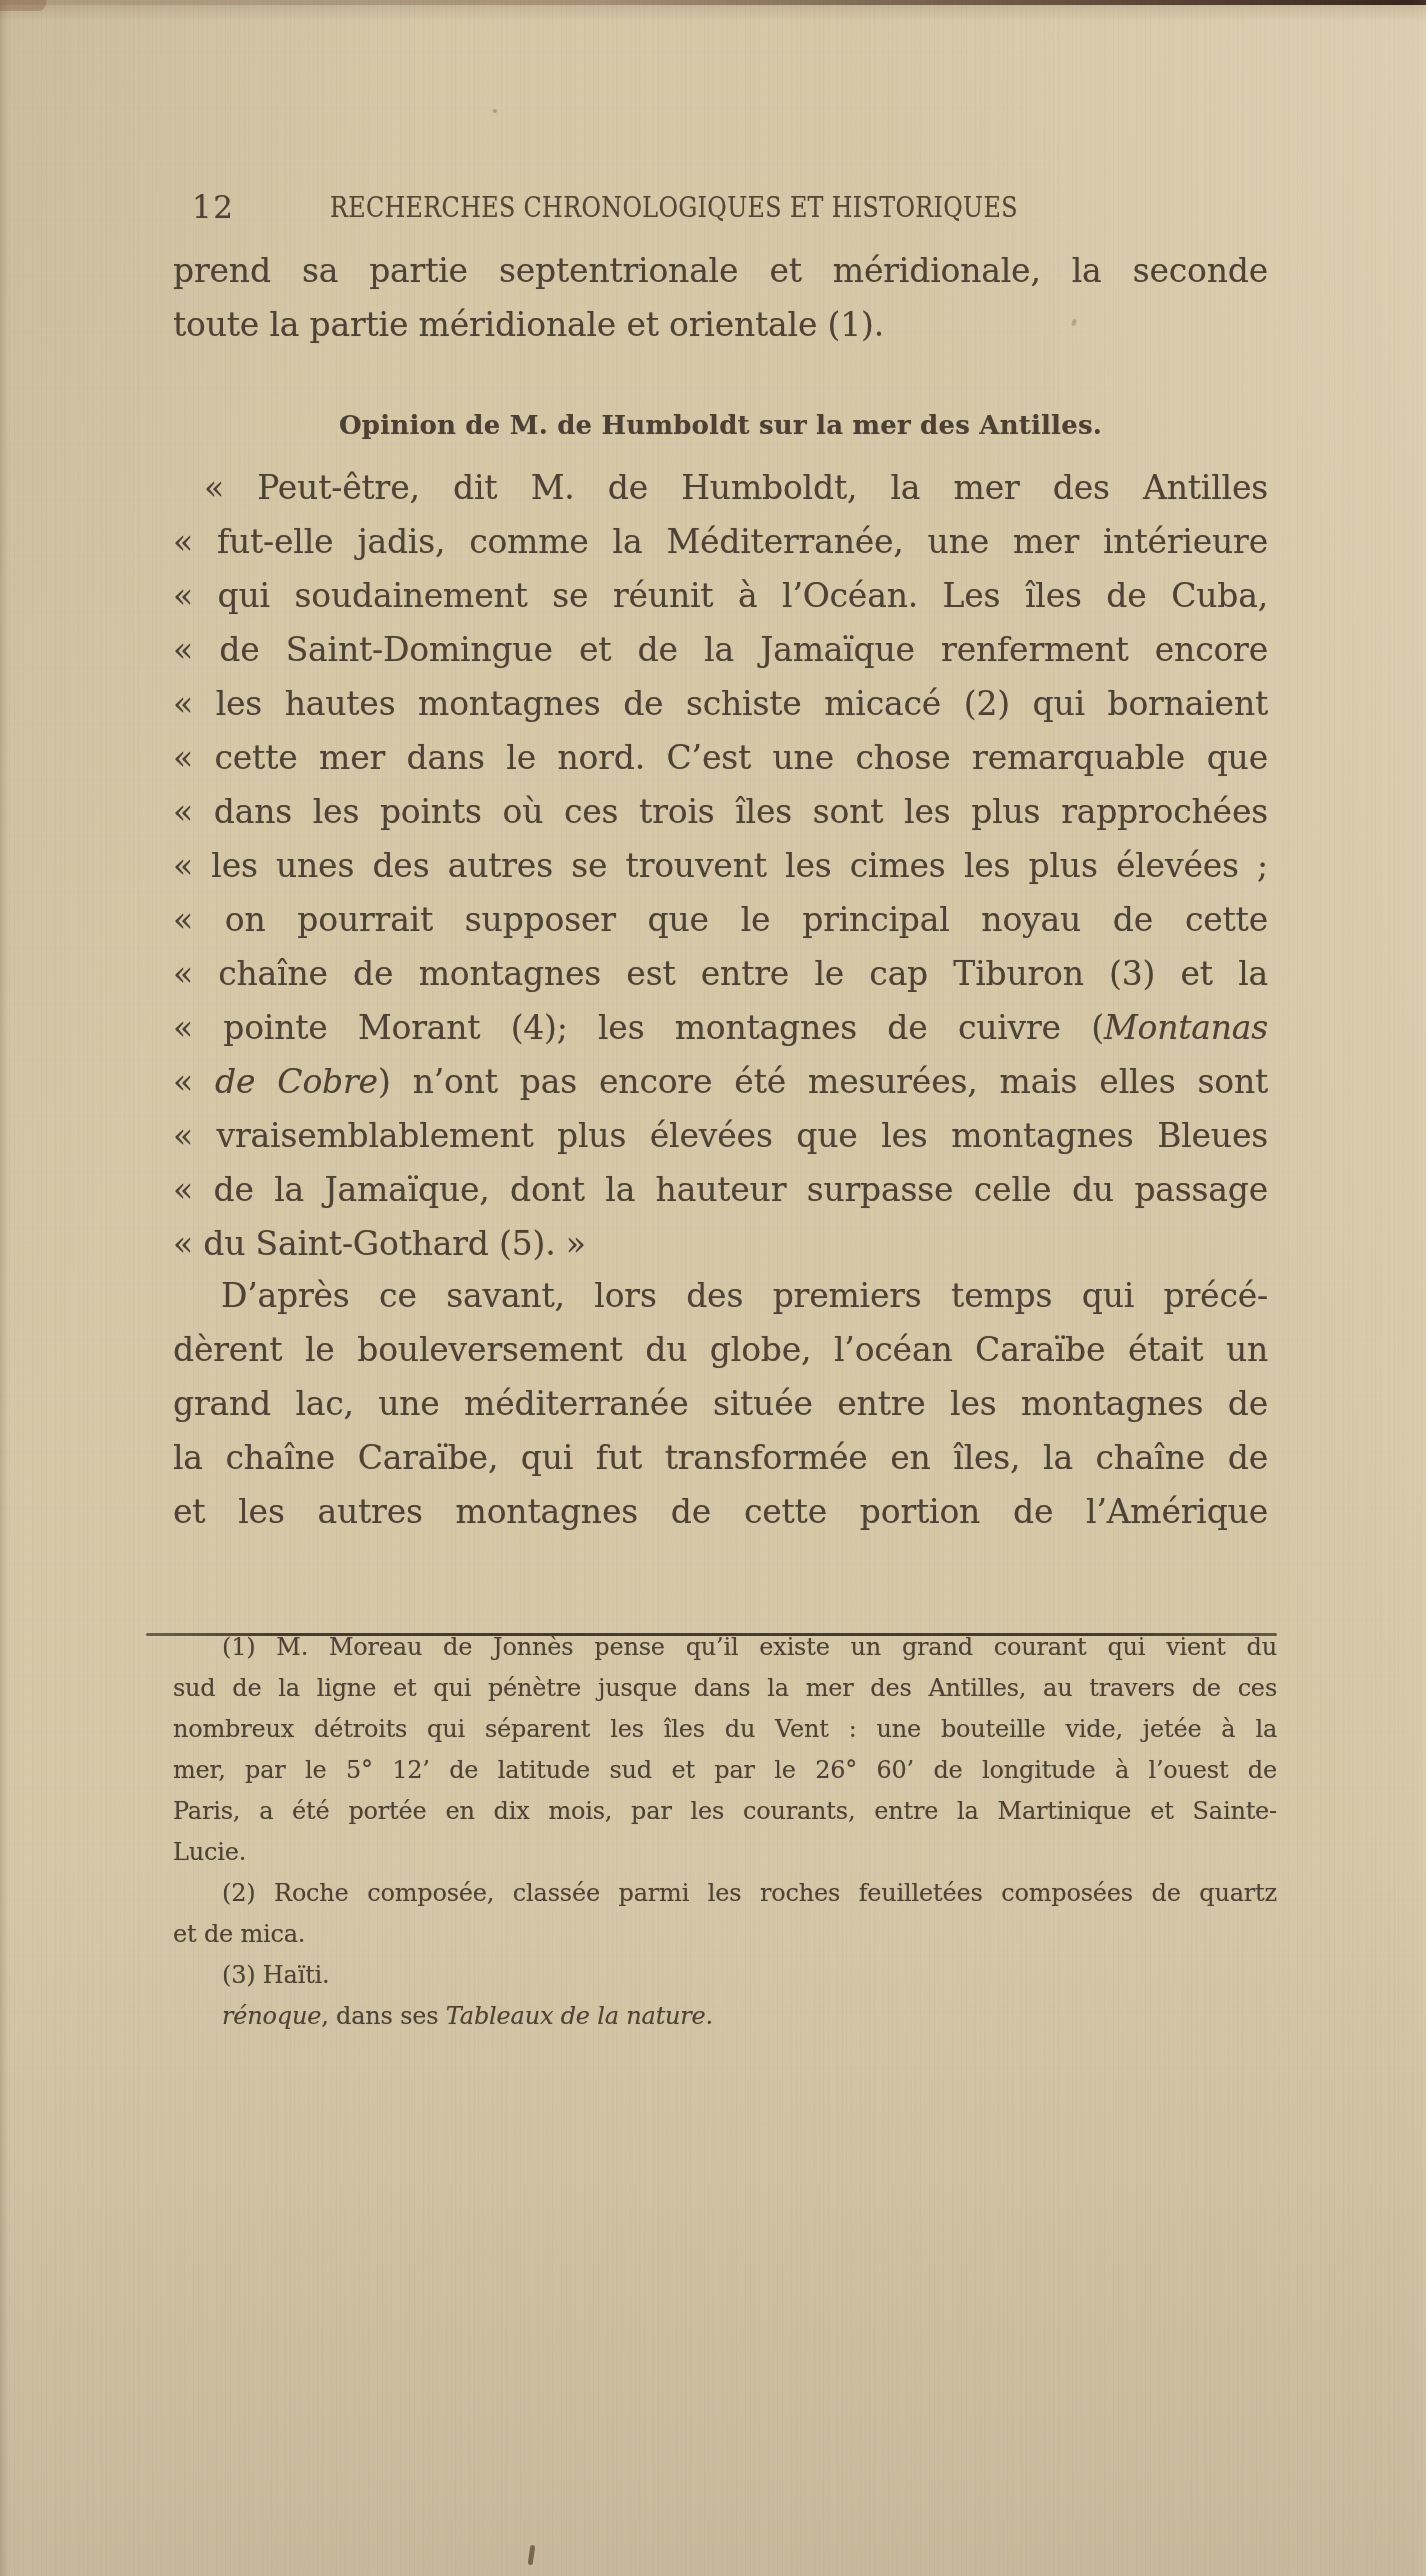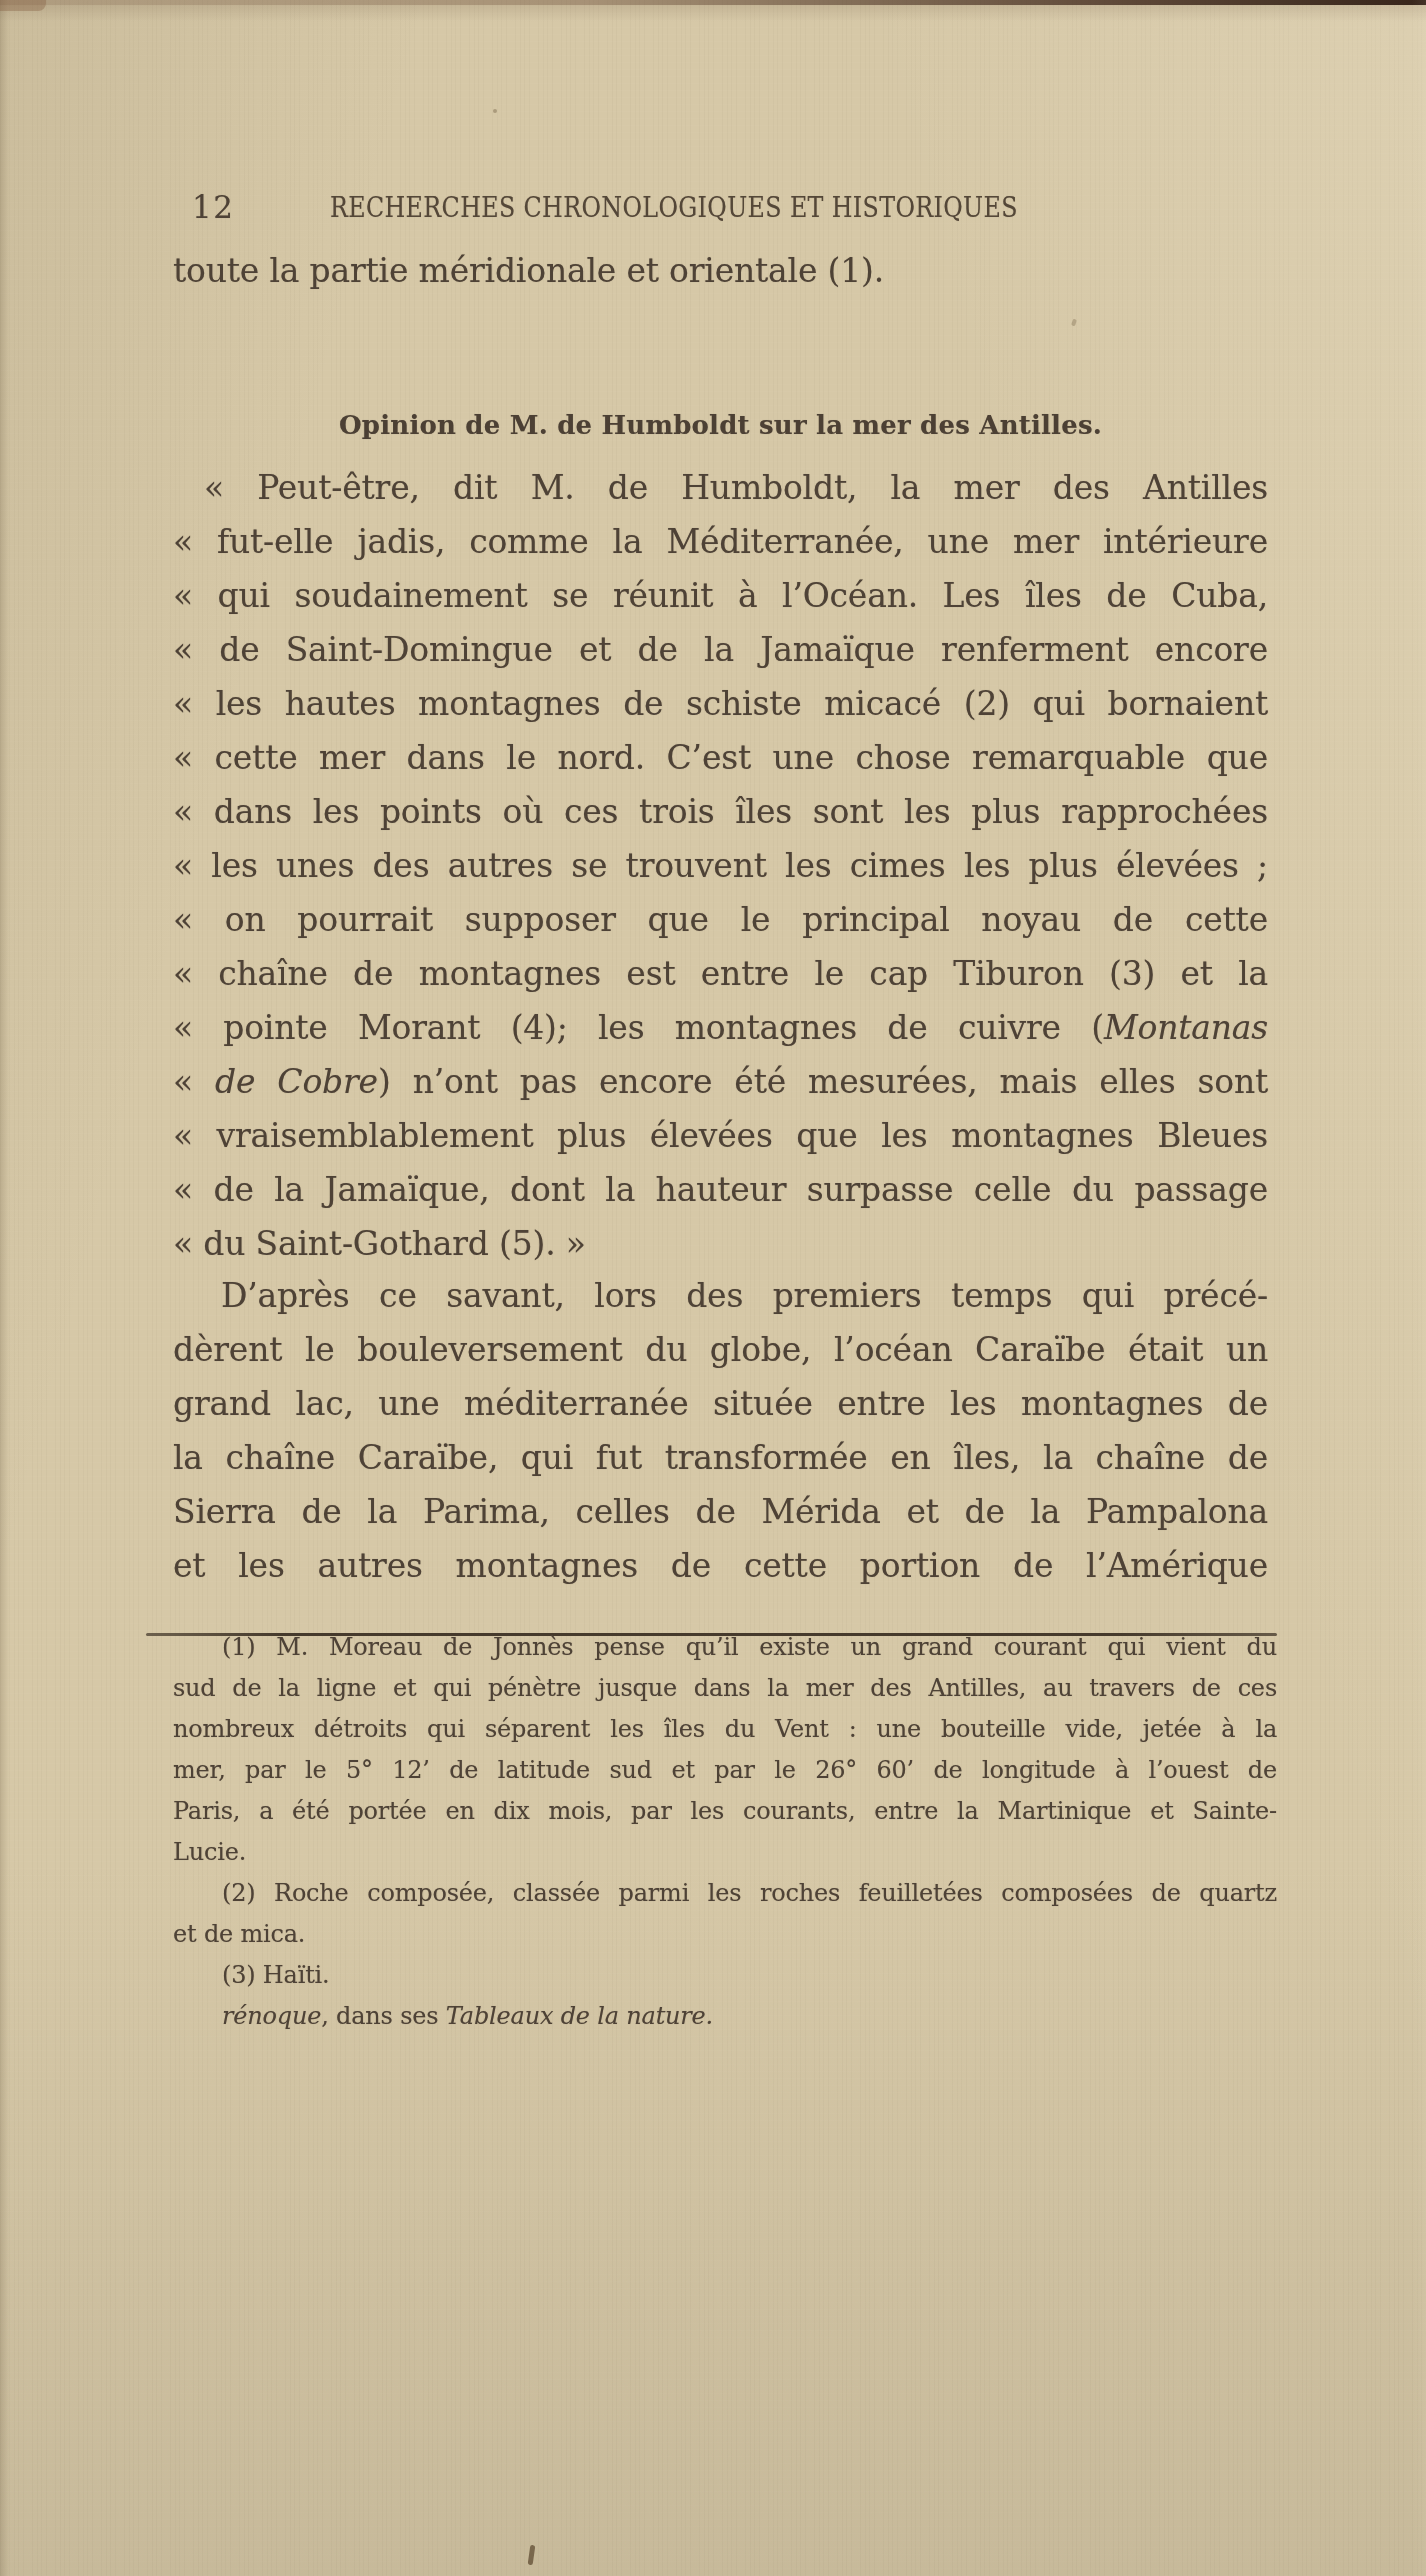--- a/index.html
+++ b/index.html
@@ -66,20 +66,21 @@
   <div class="right-light"></div>
   <div class="corner-patch"></div>
   <div class="speck s1"></div>
   <div class="speck s2"></div>
   <div class="speck s3"></div>
 
   <div class="pageno ink">12</div>
   <div class="running-title ink">RECHERCHES CHRONOLOGIQUES ET HISTORIQUES</div>
 
   <div class="col body-text para1 ink">
+      <div class="tline"><span>prend sa partie septentrionale et méridionale, la seconde</span></div>
       <div class="tline noj"><span>toute la partie méridionale et orientale (1).</span></div>
     </div>
 
   <div class="col heading ink">Opinion de M. de Humboldt sur la mer des Antilles.</div>
 
   <div class="col body-text quote ink">
       <div class="tline"><span>« Peut-être, dit M. de Humboldt, la mer des Antilles</span></div>
       <div class="tline"><span>« fut-elle jadis, comme la Méditerranée, une mer intérieure</span></div>
       <div class="tline"><span>« qui soudainement se réunit à l’Océan. Les îles de Cuba,</span></div>
       <div class="tline"><span>« de Saint-Domingue et de la Jamaïque renferment encore</span></div>
@@ -94,21 +95,20 @@
       <div class="tline"><span>« vraisemblablement plus élevées que les montagnes Bleues</span></div>
       <div class="tline"><span>« de la Jamaïque, dont la hauteur surpasse celle du passage</span></div>
       <div class="tline noj"><span>« du Saint-Gothard (5). »</span></div>
     </div>
 
   <div class="col body-text para2 ink">
       <div class="tline"><span>D’après ce savant, lors des premiers temps qui précé-</span></div>
       <div class="tline"><span>dèrent le bouleversement du globe, l’océan Caraïbe était un</span></div>
       <div class="tline"><span>grand lac, une méditerranée située entre les montagnes de</span></div>
       <div class="tline"><span>la chaîne Caraïbe, qui fut transformée en îles, la chaîne de</span></div>
-      <div class="tline"><span>Sierra de la Parima, celles de Mérida et de la Pampalona</span></div>
       <div class="tline"><span>et les autres montagnes de cette portion de l’Amérique</span></div>
     </div>
 
   <div class="rule"></div>
 
   <div class="col footnotes ink">
     <div class="footnote">
         <div class="tline"><span>(1) M. Moreau de Jonnès pense qu’il existe un grand courant qui vient du</span></div>
         <div class="tline"><span>sud de la ligne et qui pénètre jusque dans la mer des Antilles, au travers de ces</span></div>
         <div class="tline"><span>nombreux détroits qui séparent les îles du Vent : une bouteille vide, jetée à la</span></div>

